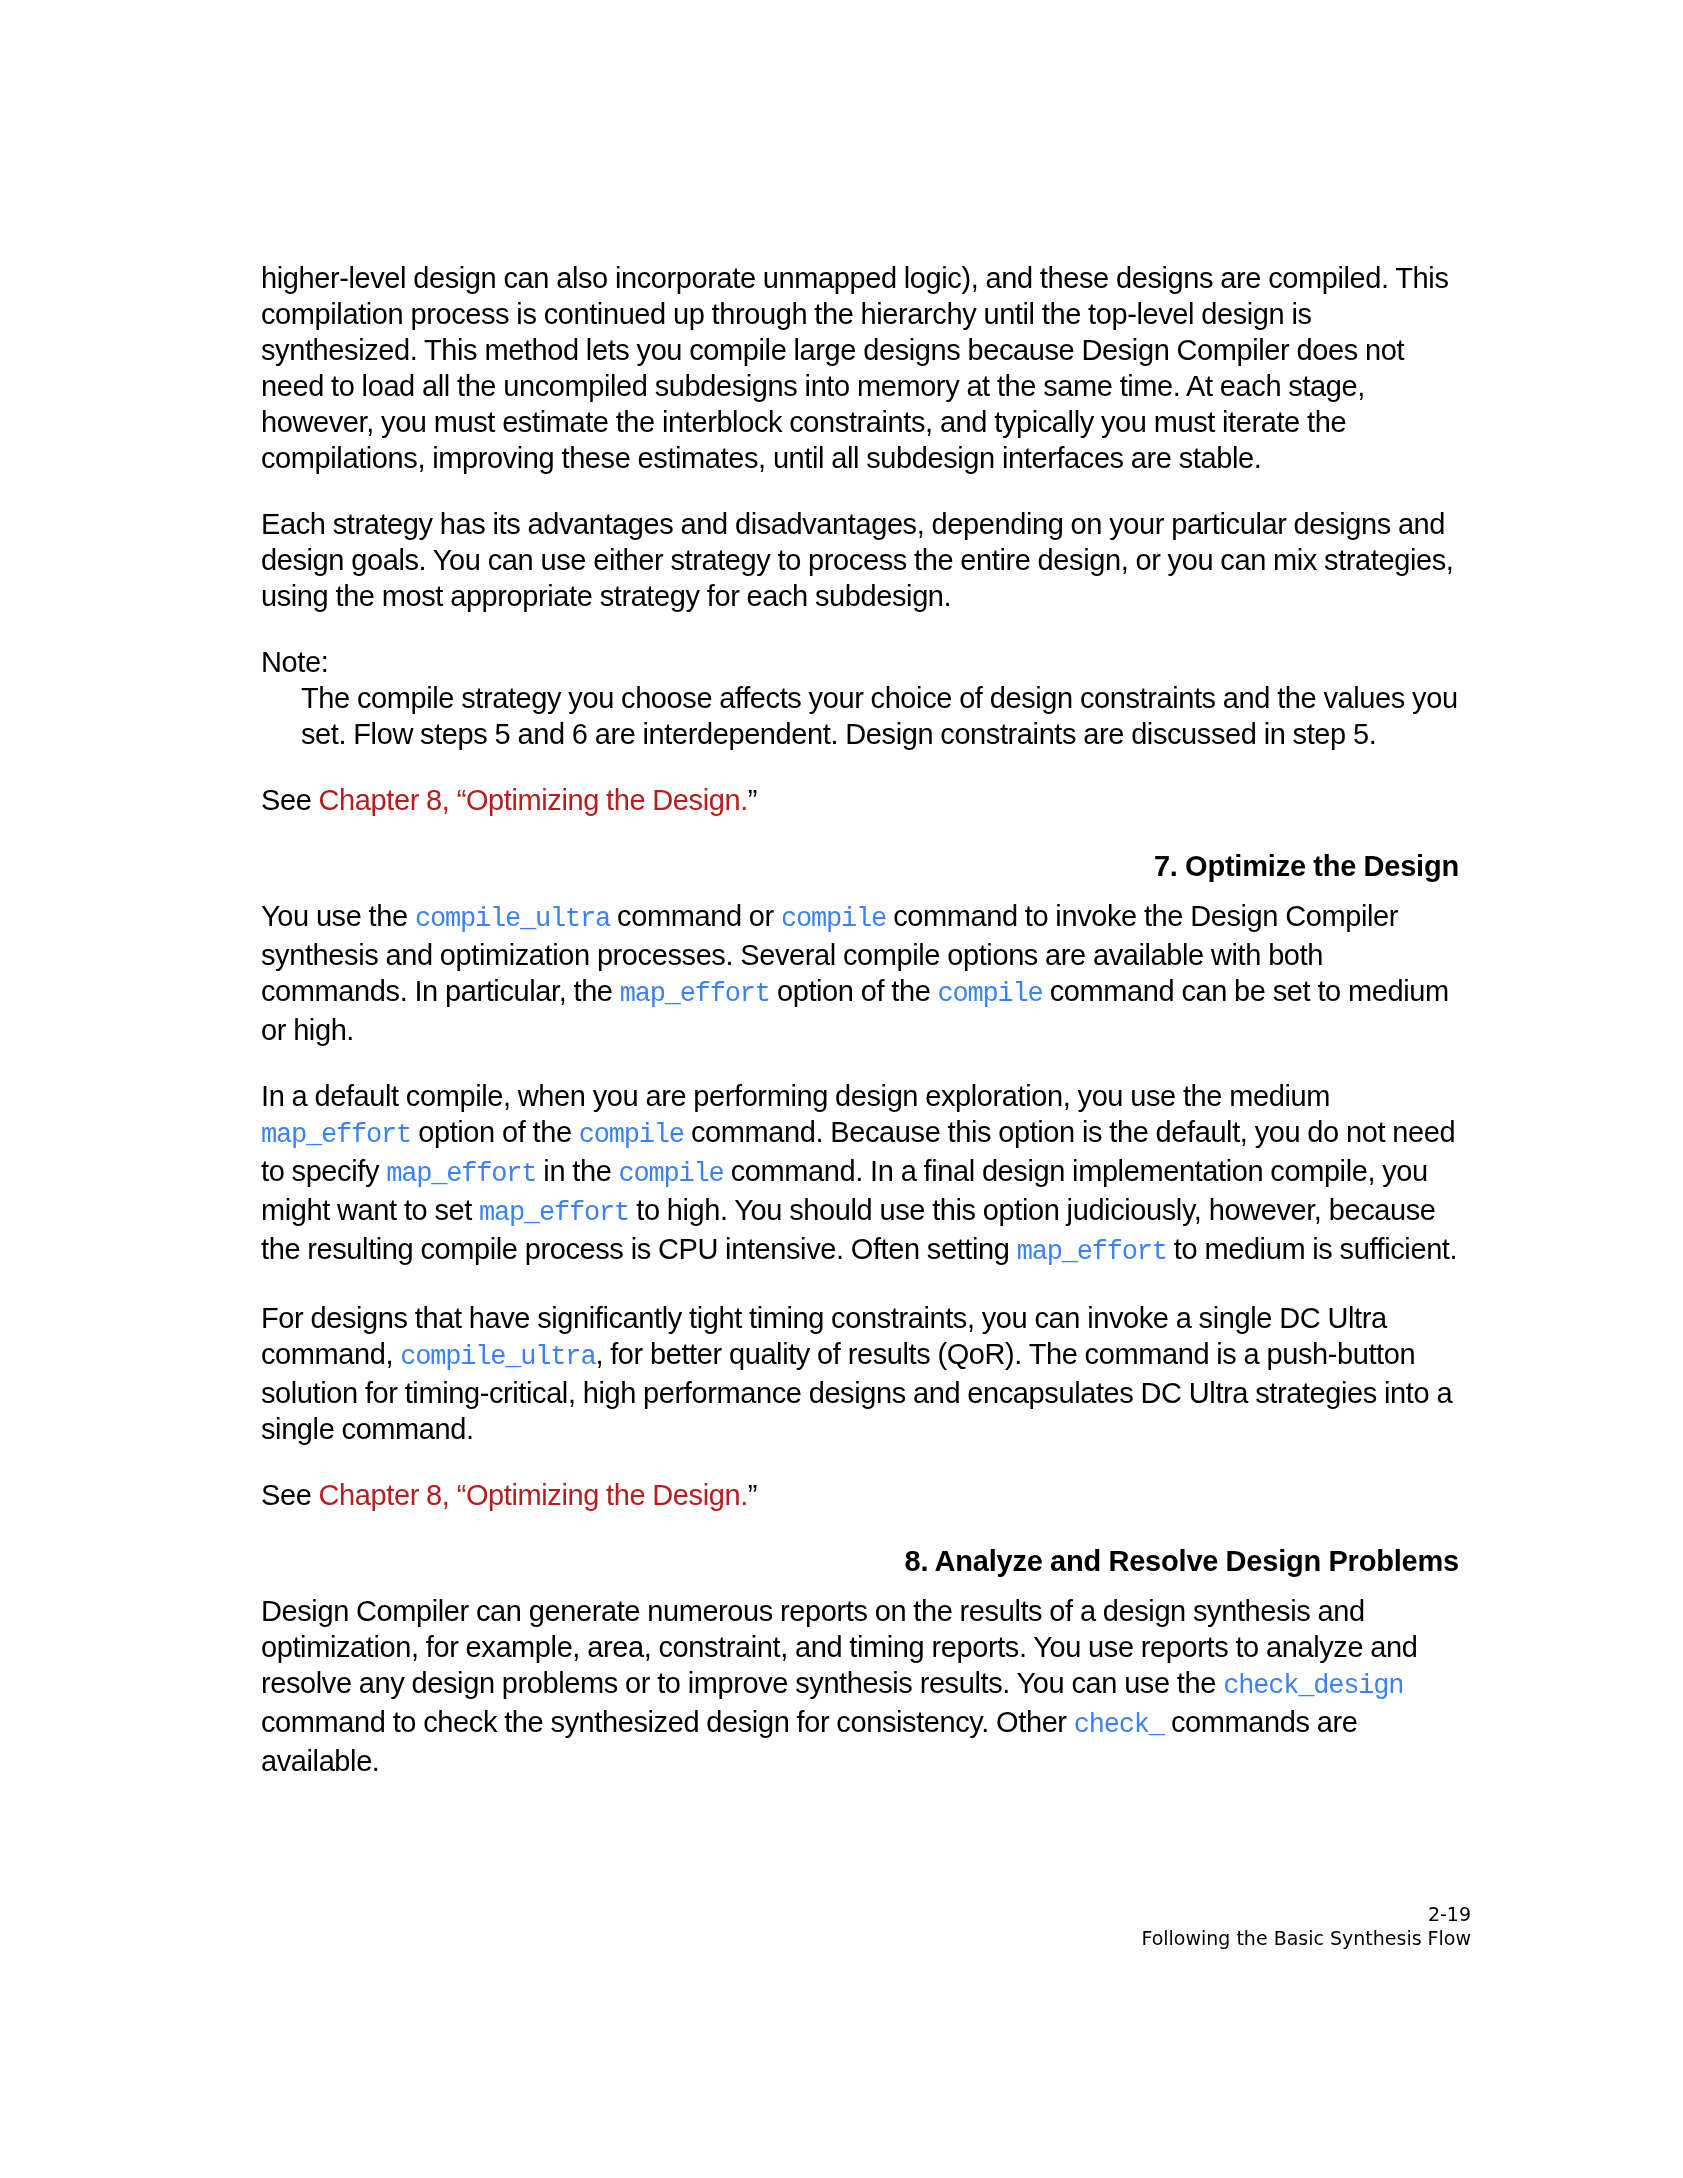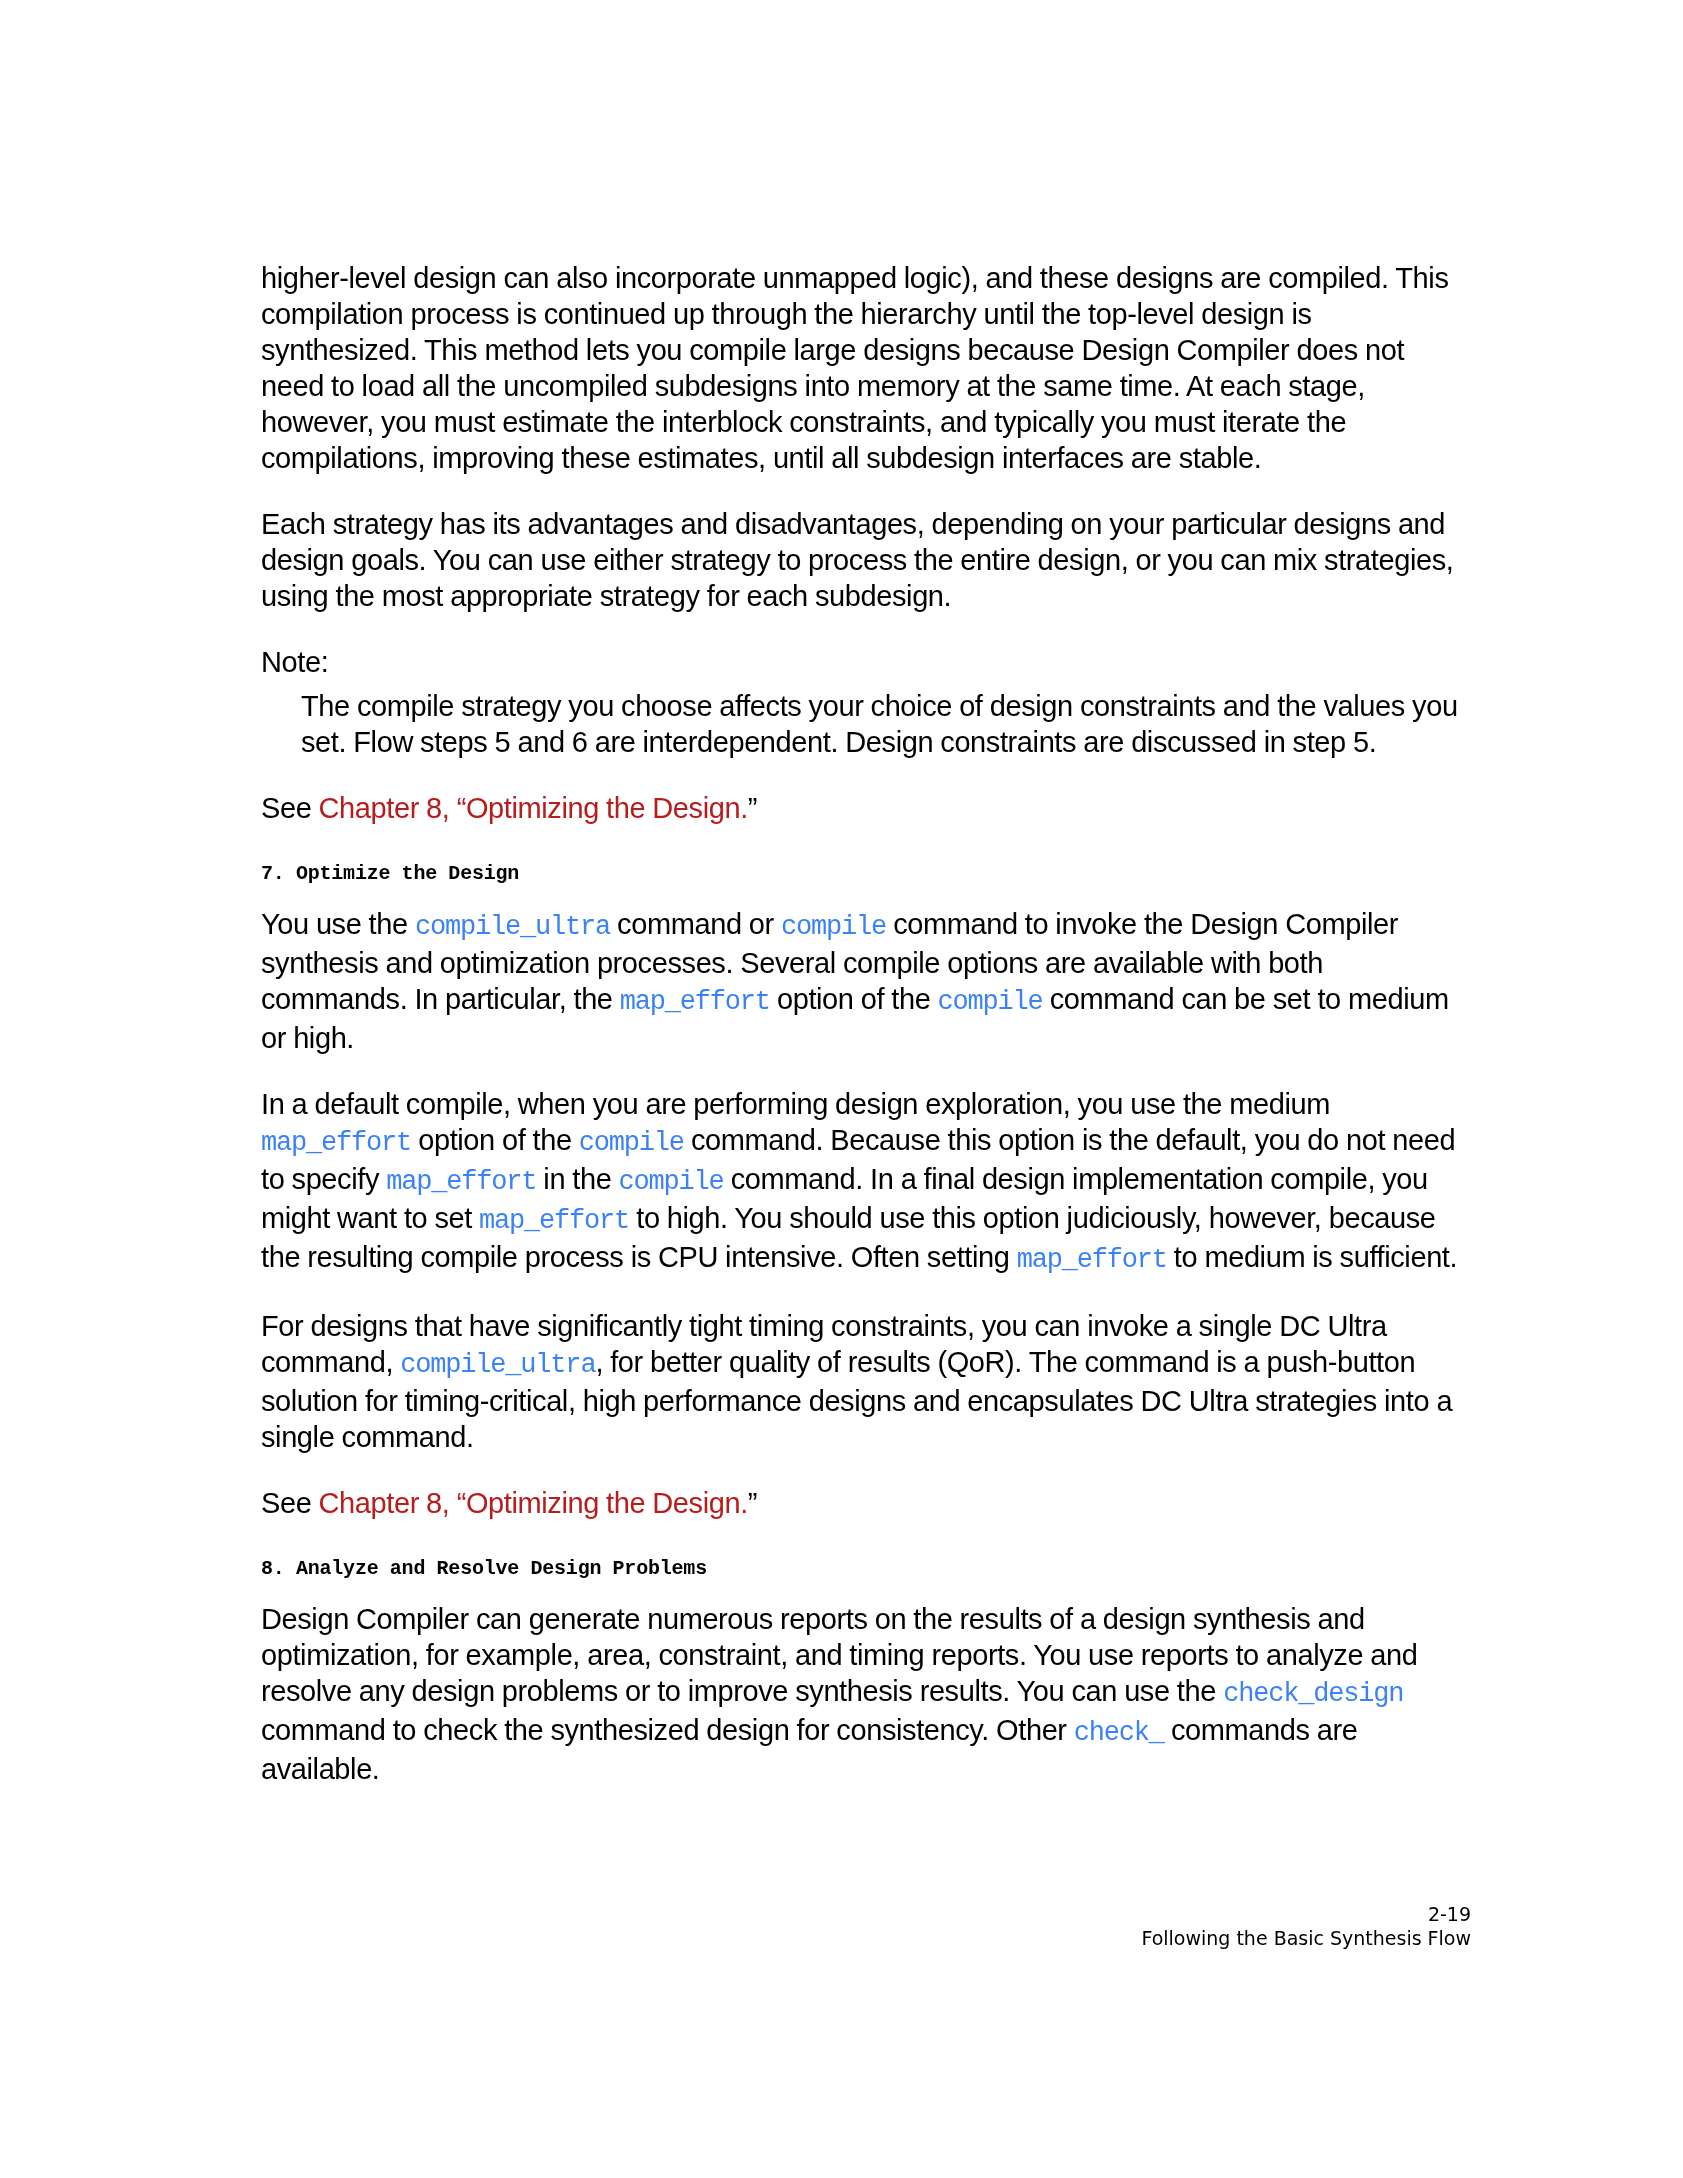--- a/index.html
+++ b/index.html
@@ -4,24 +4,24 @@
 <style>
   html, body { margin: 0; padding: 0; background: #ffffff; }
   body { width: 1683px; height: 2178px; position: relative; overflow: hidden; }
   .page {
     position: absolute; left: 261px; top: 260px; width: 1198px;
     font-family: "Liberation Sans", sans-serif; font-size: 29px; line-height: 36px;
     color: #000000; letter-spacing: -0.4px; word-spacing: -0.5px;
   }
   p { margin: 0 0 30px 0; }
   .note-label { margin: 0; }
-  .note-body { margin: 8px 0 30px 40px; }
+  .note-body { margin: 0 0 30px 40px; }
   h2 {
-    font-family: Liberation Mono, monospace; font-weight: bold;
-    font-size: 20px; line-height: 36px; margin: 0 0 14px 0; letter-spacing: -0.2px;
+    font-family: Liberation Sans, sans-serif; font-weight: bold;
+    font-size: 29px; line-height: 36px; margin: 0 0 14px 0; letter-spacing: -0.2px; text-align: right;
   }
   .code { font-family: "Liberation Mono", monospace; font-size: 27px; letter-spacing: -1.2px; color: #3b82f6; }
   a.xref { color: #b91c1c; text-decoration: none; }
   .footer {
     position: absolute; right: 212px; font-family: "DejaVu Sans", sans-serif;
     font-size: 19px; color: #000; text-align: right;
   }
   .footer-title { top: 1927px; }
   .footer-page { top: 1903px; }
 </style>

